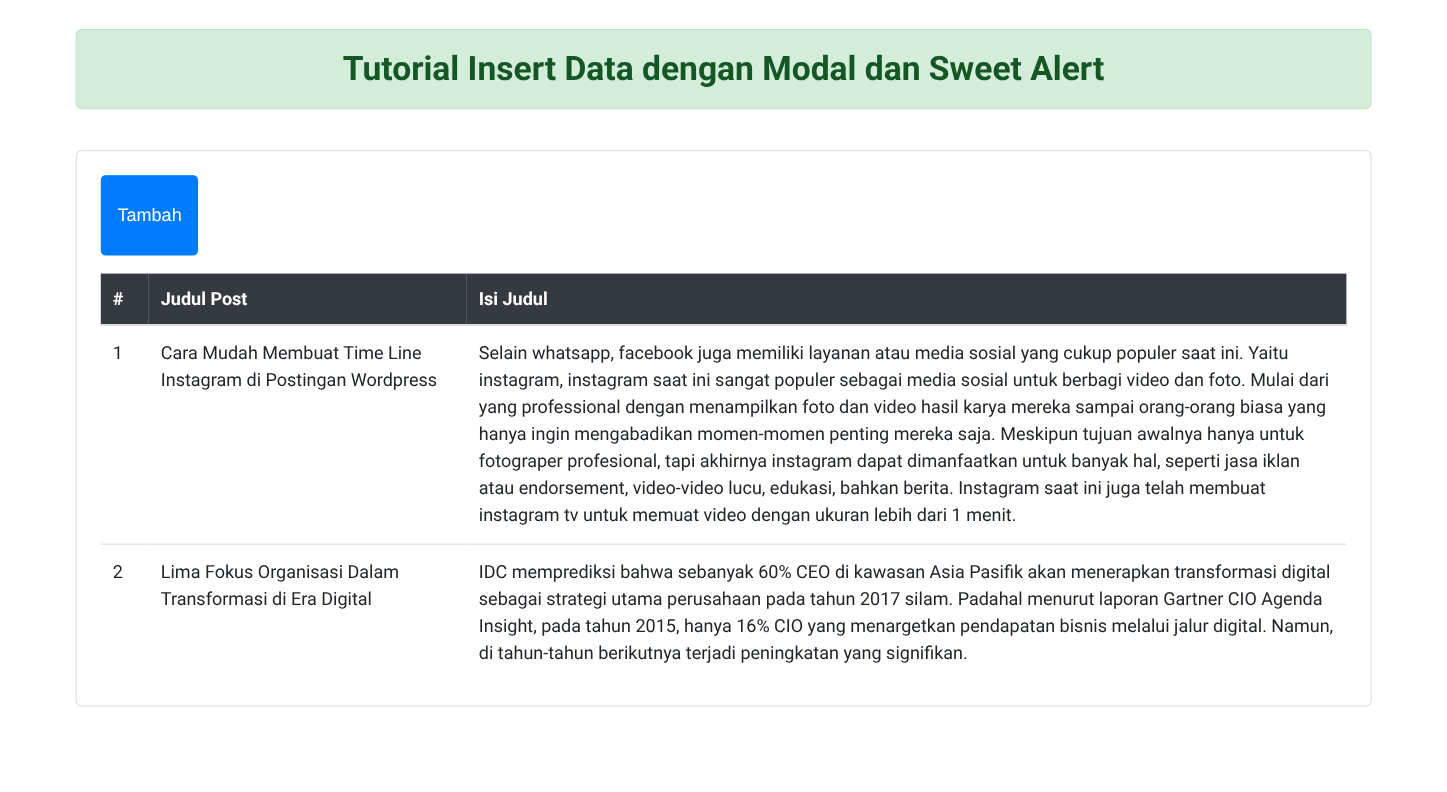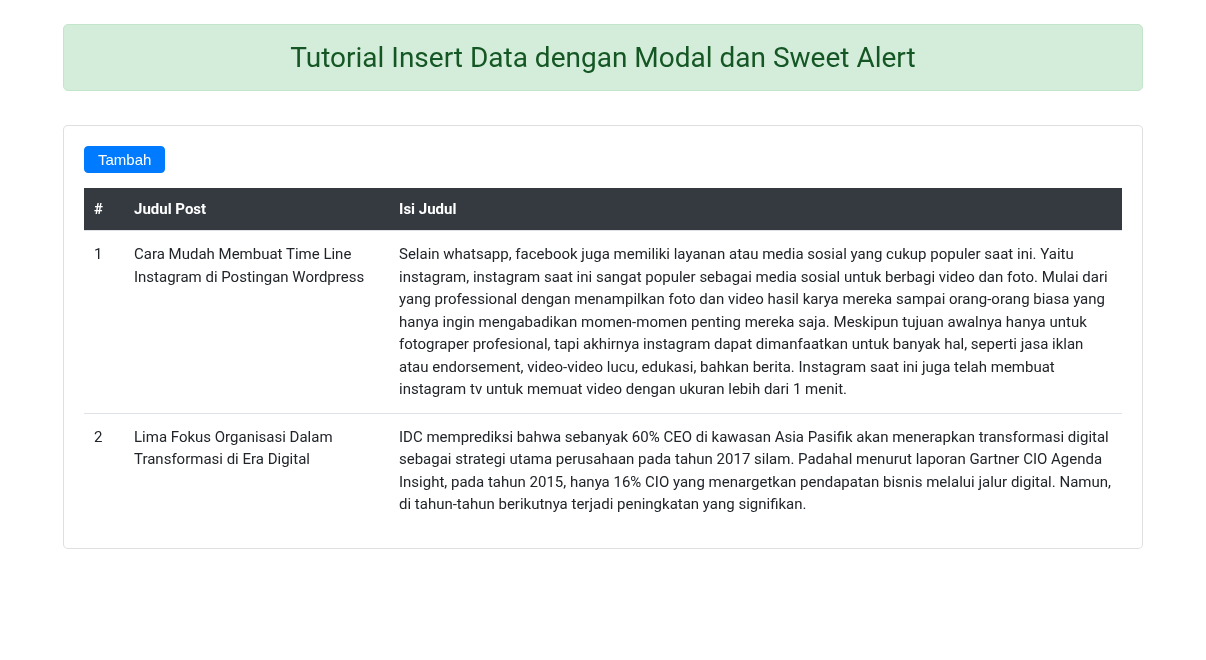--- a/index.html
+++ b/index.html
@@ -23,36 +23,36 @@
       background-color: #d4edda;
       border: 1px solid #c3e6cb;
       border-radius: 5px;
       padding: 16px 20px;
       margin-top: 24px;
       text-align: center;
     }
     .banner h2 {
       color: #155724;
       font-size: 28px;
-      font-weight: 400;
+      font-weight: 700;
     }
     .card {
       border: 1px solid rgba(0,0,0,.125);
       border-radius: 5px;
       margin-top: 34px;
       background: #fff;
     }
     .card-body {
       padding: 20px;
     }
     .btn-primary {
       background-color: #007bff;
       border: 1px solid #007bff;
       color: #fff;
-      padding: 4px 13px;
+      padding: 24px 13px;
       font-size: 15px;
       border-radius: 4px;
       cursor: pointer;
       margin-bottom: 15px;
       display: inline-block;
     }
     table {
       width: 100%;
       border-collapse: collapse;
       margin-bottom: 0;

